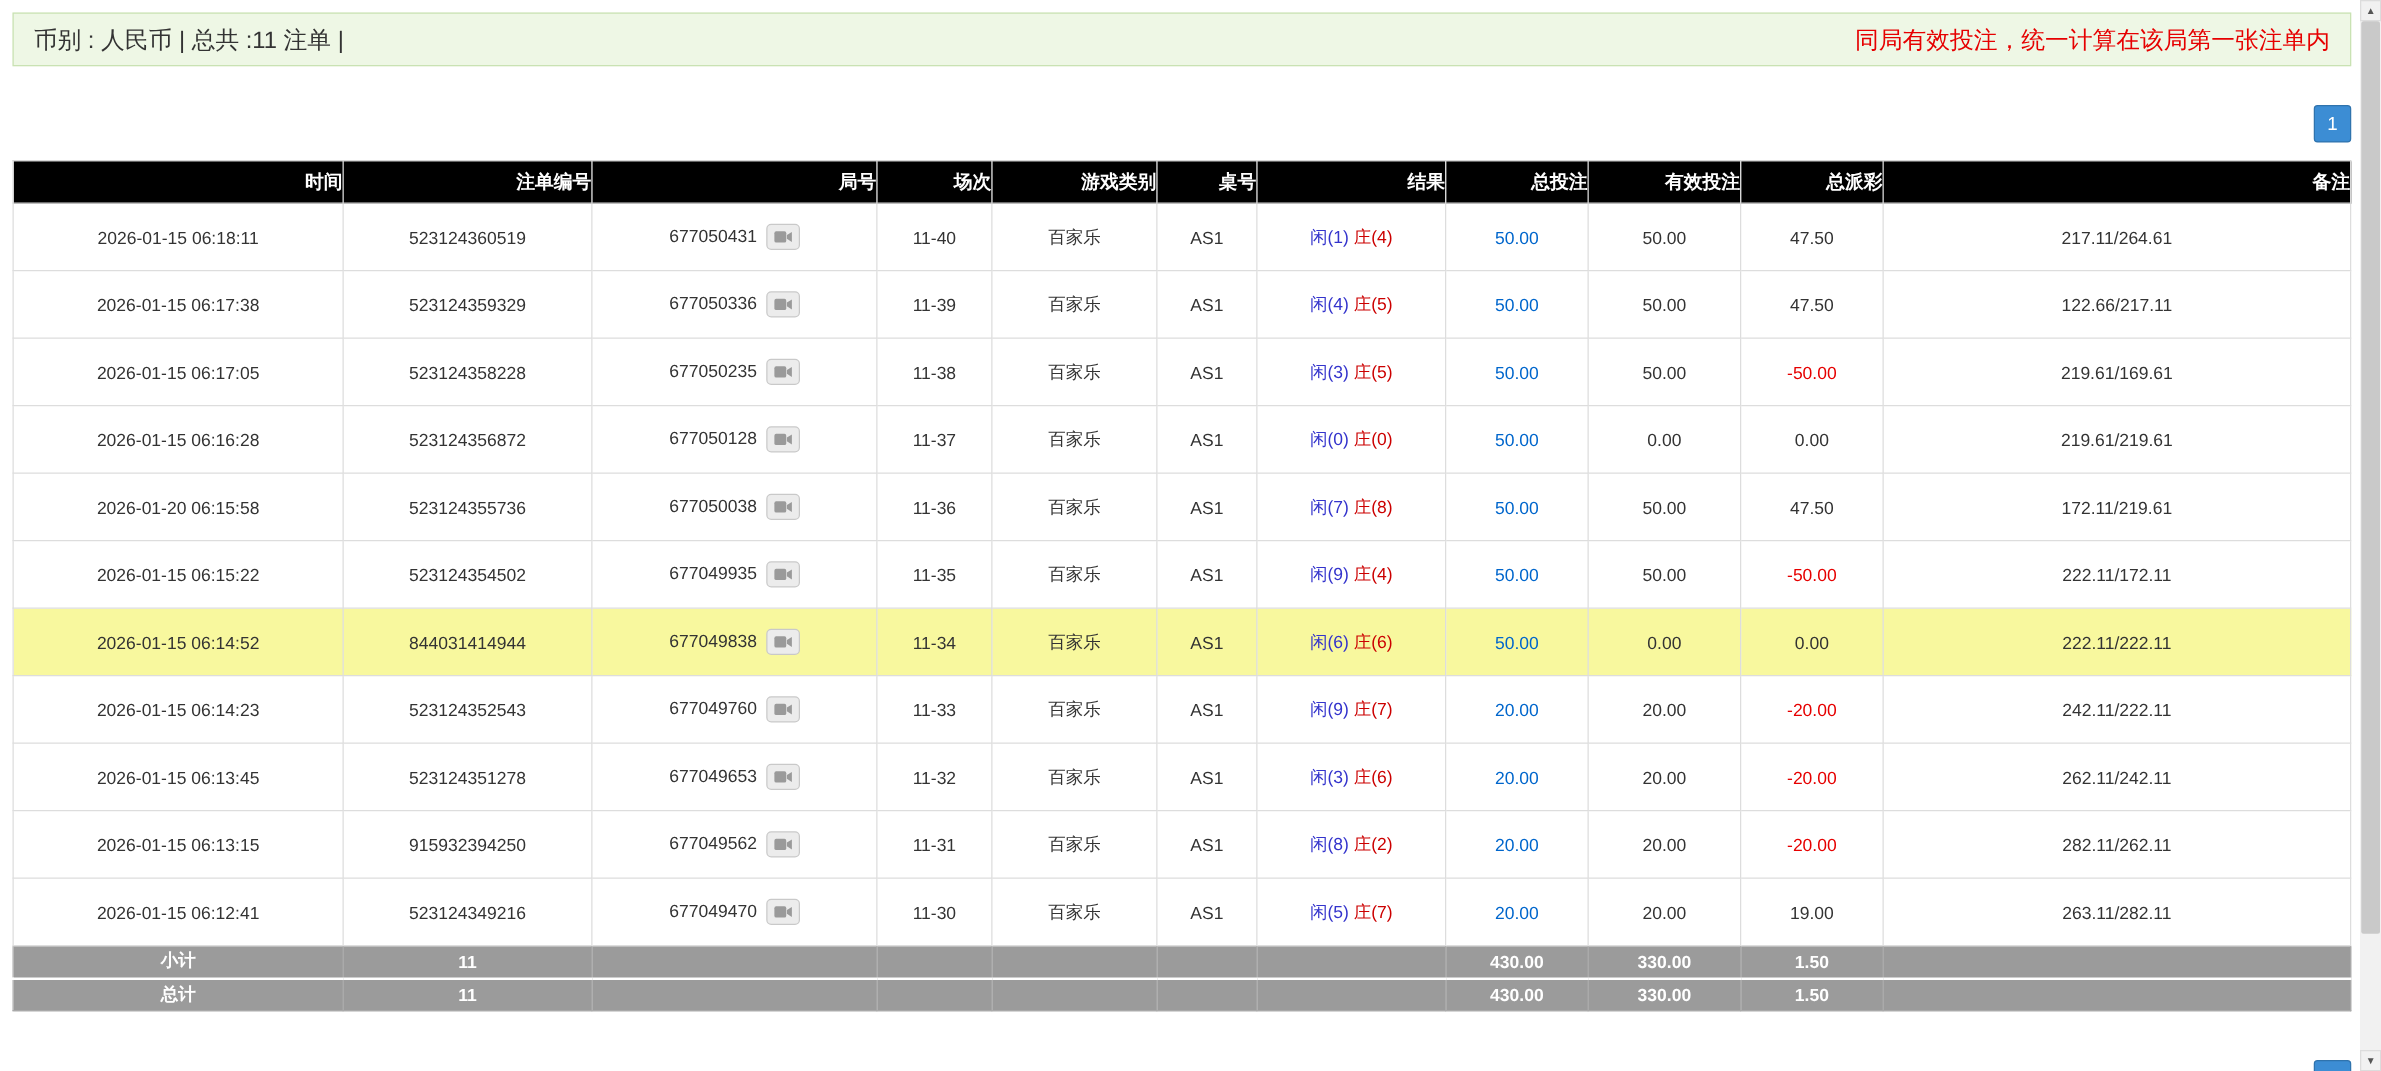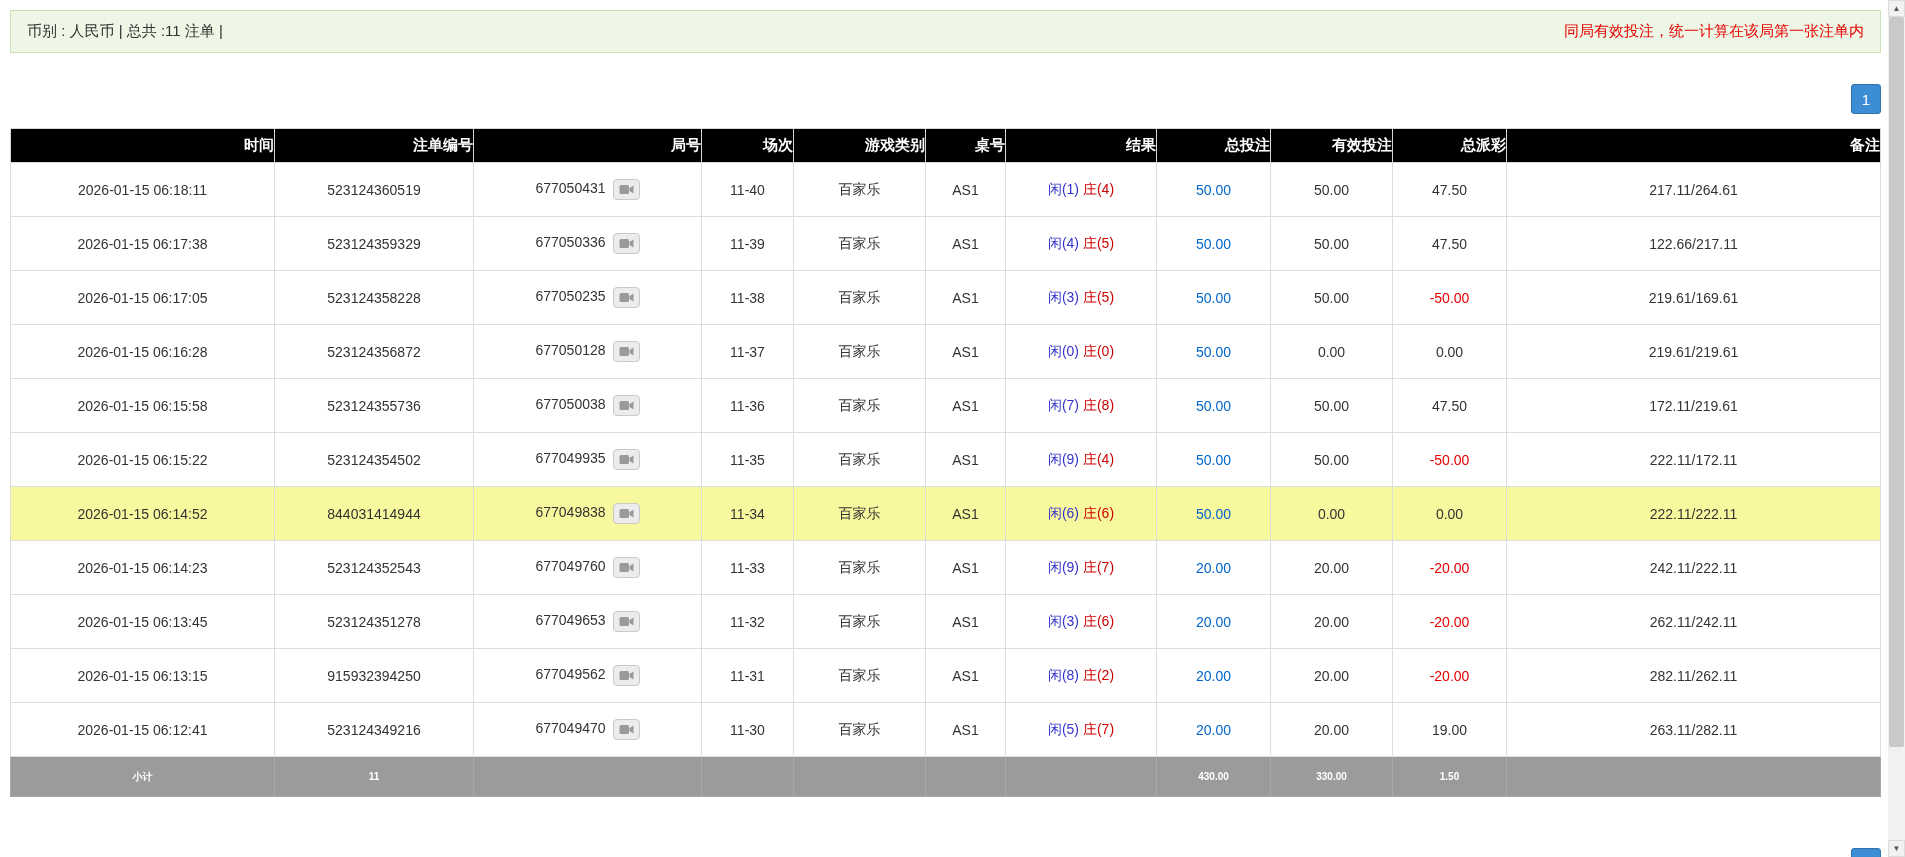--- a/index.html
+++ b/index.html
@@ -8,21 +8,21 @@
     position:relative; overflow:hidden; background:#fff;
     font-family:"Liberation Sans","DejaVu Sans",sans-serif;
   }
   .content { position:absolute; left:10px; top:10px; width:1871px; }
 
   .topbar {
     display:flex; justify-content:space-between; align-items:center;
     height:43px; padding:0 16px;
     background:var(--bar-green,#eef7e5);
     border:1px solid var(--bar-green-border,#c9e2b3);
-    font-size:15px; color:#333;
+    font-size:19px; color:#333;
   }
   .topbar-right { color:var(--notice-red,#e60000); }
 
   .pager-row { display:flex; justify-content:flex-end; margin-top:31px; height:30px; }
   .page-btn {
     width:30px; height:30px;
     background:var(--pagination-blue,#3c8dd4);
     border:1px solid var(--pagination-blue-border,#2f73ad);
     color:#fff; font-size:15px; border-radius:3px; cursor:pointer;
     font-family:inherit; line-height:1;
@@ -38,22 +38,22 @@
     font-size:14px; color:#333; background:#fff;
   }
   tr.highlight td { background:var(--highlight-yellow,#f8f89e) !important; }
 
   .bet-link { color:var(--link-blue,#0066cc); cursor:pointer; }
   .player   { color:var(--player-blue,#3333cc);text-align:right; }
   .banker   { color:var(--banker-red,#cc0000); }
   .neg      { color:var(--negative-red,#e60000); }
 
   tfoot td {
-    height:40px; background:#9b9b9b; border:1px solid #a9a9a9;
-    color:#fff; font-weight:bold; font-size:10px; text-align:center;
+    height:26px; background:#9b9b9b; border:1px solid #a9a9a9;
+    color:#fff; font-weight:bold; font-size:14px; text-align:center;
   }
   tr.total-row td { border-top:2px solid #fff; }
 
   .video-btn {
     display:inline-flex; align-items:center; justify-content:center;
     width:27px; height:21px; background:#ececec; border:1px solid #c9c9c9;
     border-radius:4px; margin-left:7px; vertical-align:middle; cursor:pointer;
   }
   .video-btn svg { display:block; }
 
@@ -178,21 +178,21 @@
           <td><span>11-37</span></td>
           <td><span>百家乐</span></td>
           <td><span>AS1</span></td>
           <td><span class="player">闲(0)</span> <span class="banker">庄(0)</span></td>
           <td><span class="bet-link">50.00</span></td>
           <td><span>0.00</span></td>
           <td><span>0.00</span></td>
           <td><span>219.61/219.61</span></td>
         </tr>
         <tr>
-          <td><span>2026-01-15 06:15:58</span></td>
+          <td><span>2026-01-20 06:15:58</span></td>
           <td><span>523124355736</span></td>
           <td><span>677050038</span><span class="video-btn">
               <svg width="15" height="11" viewBox="0 0 15 11">
                 <rect x="0.5" y="1" width="9.5" height="9" rx="1.5" fill="#9a9a9a"></rect>
                 <path d="M10.5 4 L14.5 1.5 V9.5 L10.5 7 Z" fill="#9a9a9a"></path>
               </svg>
             </span></td>
           <td><span>11-36</span></td>
           <td><span>百家乐</span></td>
           <td><span>AS1</span></td>
@@ -318,20 +318,33 @@
         <td></td>
         <td></td>
         <td></td>
         <td></td>
         <td></td>
         <td>430.00</td>
         <td>330.00</td>
         <td>1.50</td>
         <td></td>
       </tr>
+      <tr class="total-row">
+        <td>总计</td>
+        <td>11</td>
+        <td></td>
+        <td></td>
+        <td></td>
+        <td></td>
+        <td></td>
+        <td>430.00</td>
+        <td>330.00</td>
+        <td>1.50</td>
+        <td></td>
+      </tr>
     </tfoot>
   </table>
 </div>
 
 <div class="bottom-pager">
   <button class="page-btn">1</button>
 </div>
 
 <div class="scrollbar">
   <div class="sb-arrow up">▲</div>

